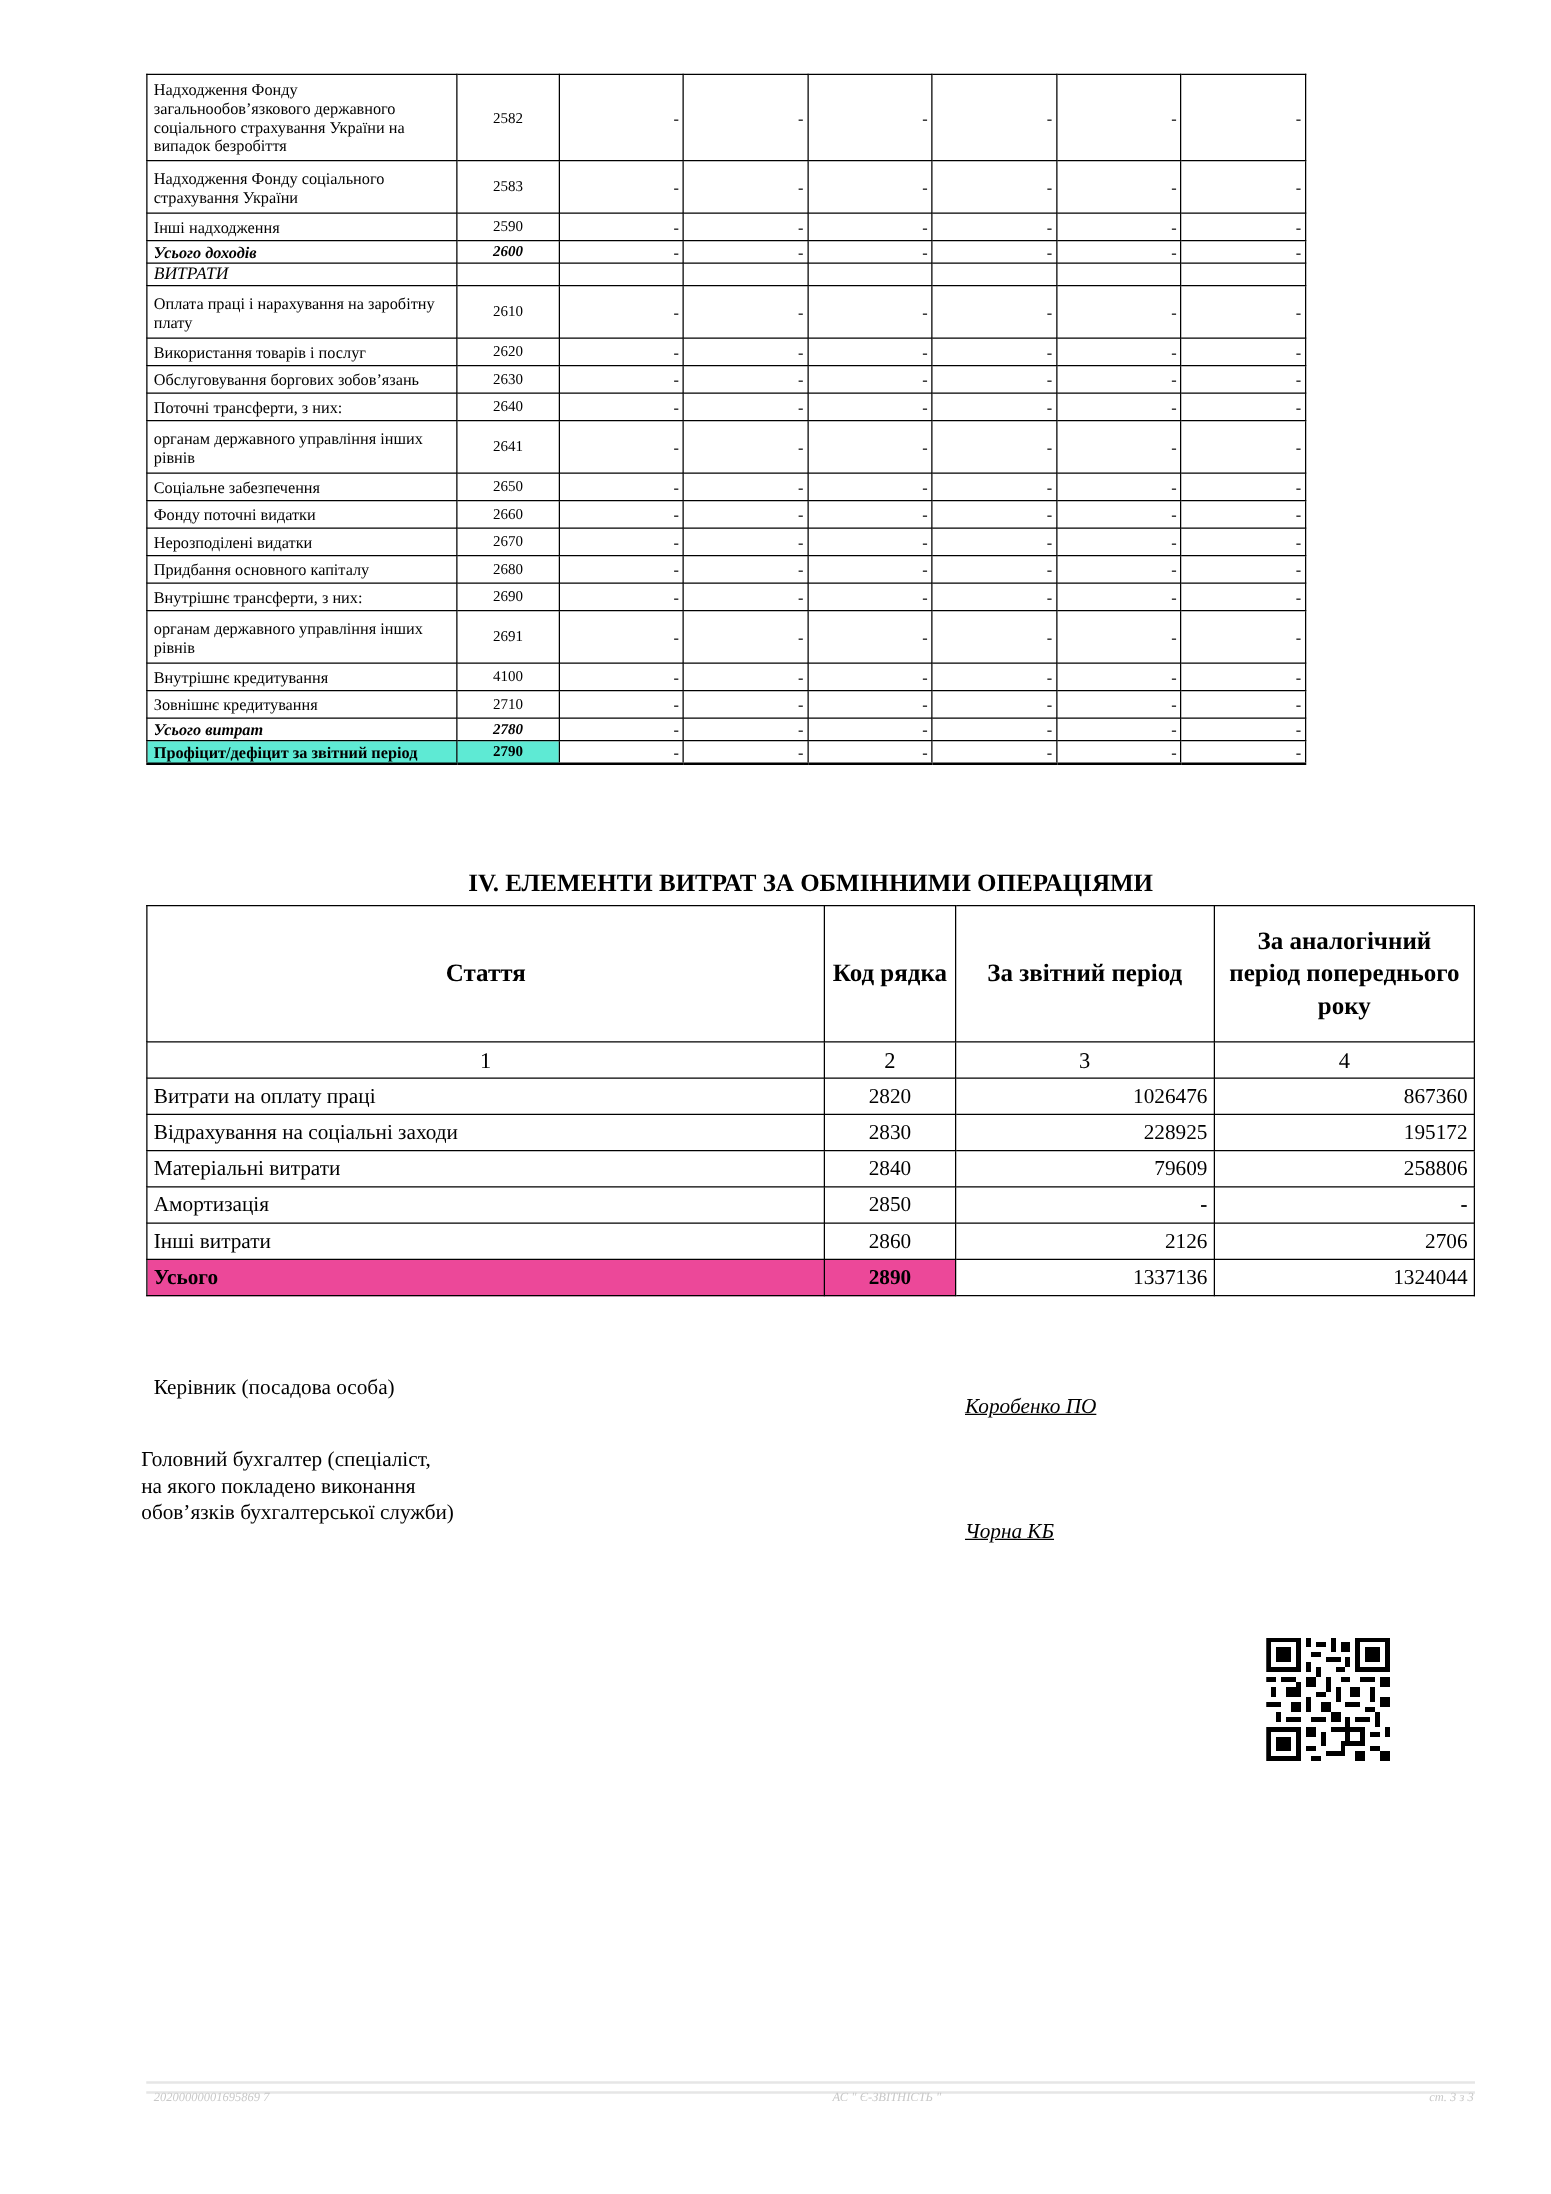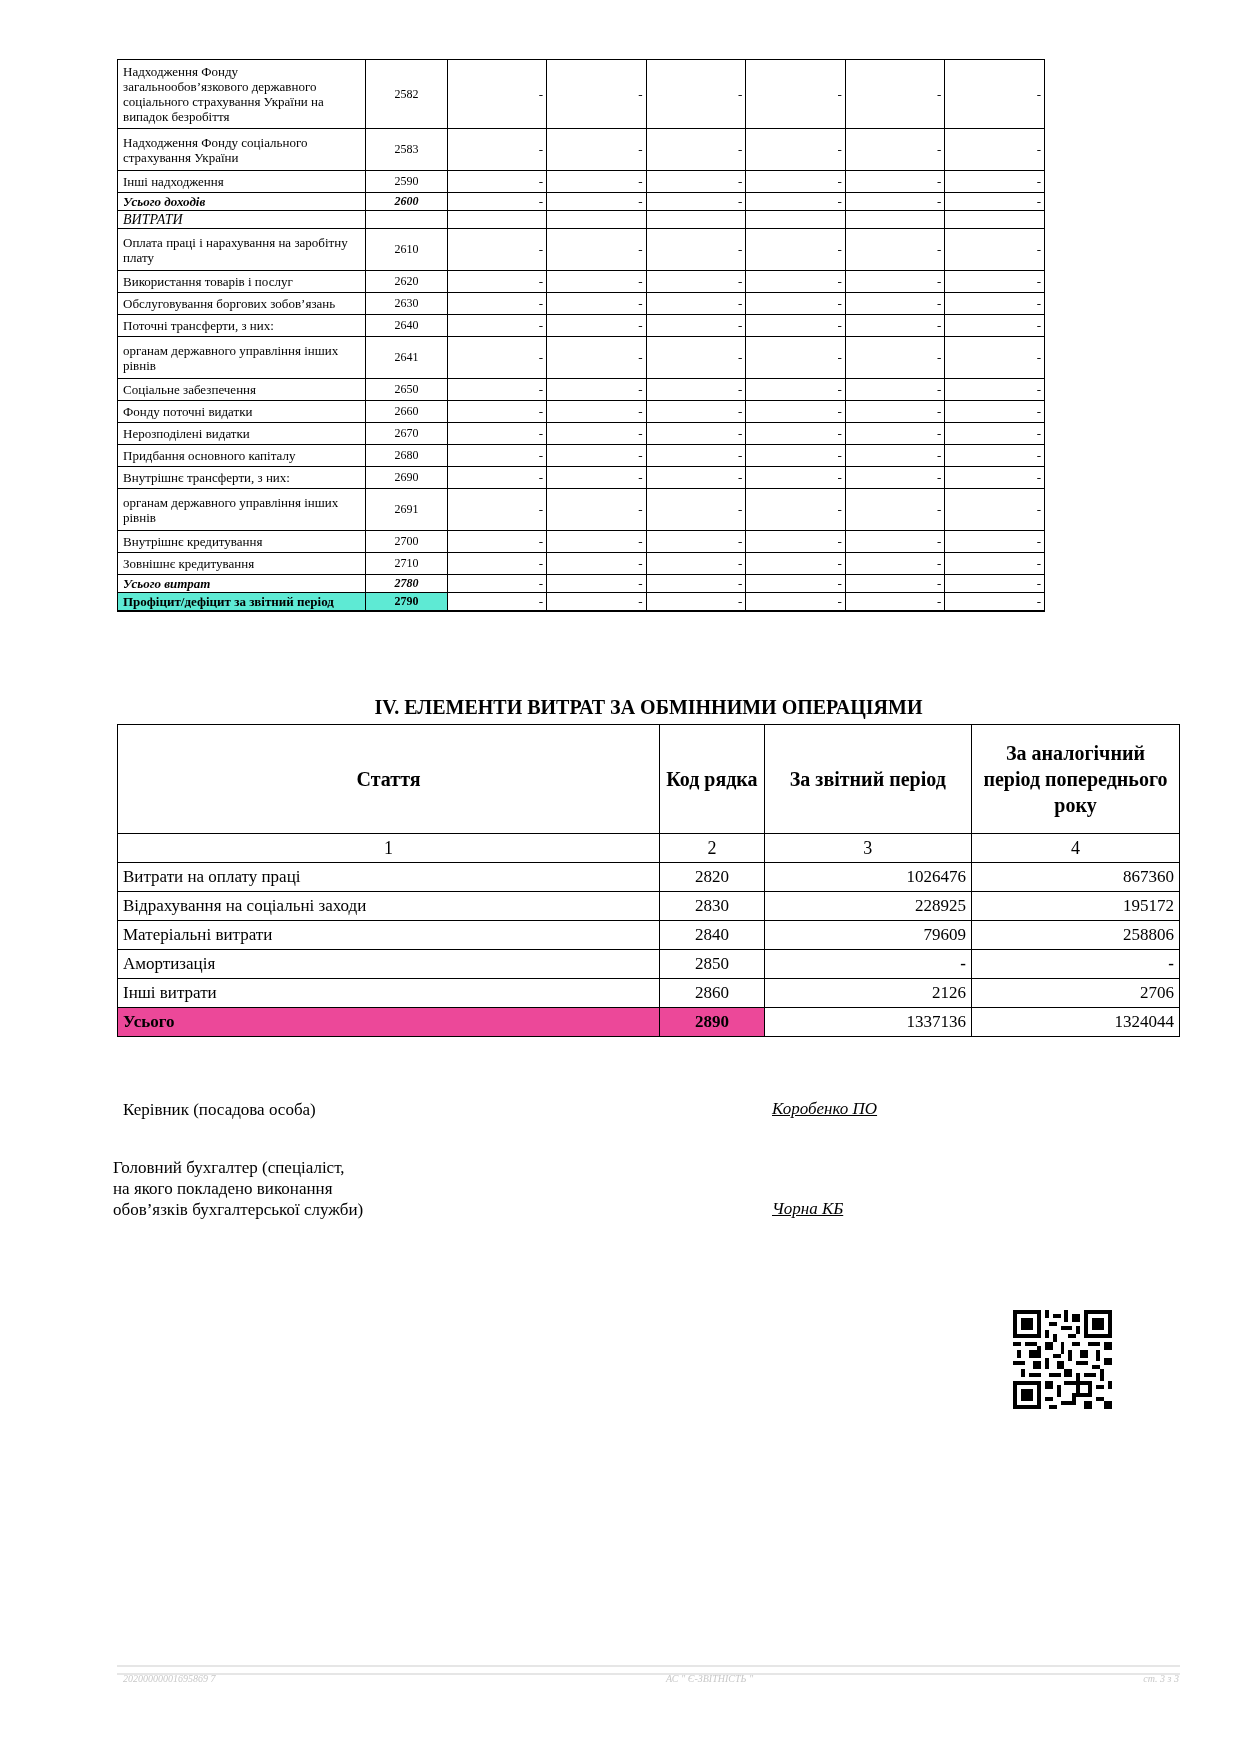--- a/index.html
+++ b/index.html
@@ -27,21 +27,21 @@
   .t2 .c1 { width:535px; text-align:left; }
   .t2 .c2 { width:92px; text-align:center; }
   .t2 .c3 { width:196px; text-align:right; }
   .t2 .c4 { width:196px; text-align:right; }
   .t2 tr.head th { height:104px; text-align:center; }
   .t2 tr.nums td { text-align:center; font-size:18px; height:24px; }
   .t2 tr.row td { height:23px; }
   .t2 tr.total td.c1, .t2 tr.total td.c2 { font-weight:bold; background:#ec4899; }
 
   .sig { position:absolute; font-size:17px; line-height:21px; }
-  .sig-name { position:absolute; font-size:17px; font-style:italic; text-decoration:underline; }
+  .sig-name { position:absolute; font-size:17px; font-style:italic; text-decoration:underline;margin-top:16px; }
 
   .qr { position:absolute; left:1013px; top:1310px; width:99px; height:99px; }
 
   .footer-lines { position:absolute; left:117px; top:1665px; width:1063px; height:6px;
                   border-top:2px solid #e6e6e6; border-bottom:2px solid #e6e6e6; }
   .footer { position:absolute; top:1673px; font-size:10px; font-style:italic; color:#c8c8c8; }
 </style>
 </head>
 <body>
 
@@ -202,21 +202,21 @@
         <td class="code">2691</td>
         <td class="val">-</td>
         <td class="val">-</td>
         <td class="val">-</td>
         <td class="val">-</td>
         <td class="val">-</td>
         <td class="val">-</td>
       </tr>
       <tr class="h1">
         <td class="lbl">Внутрішнє кредитування</td>
-        <td class="code">2700</td>
+        <td class="code">4100</td>
         <td class="val">-</td>
         <td class="val">-</td>
         <td class="val">-</td>
         <td class="val">-</td>
         <td class="val">-</td>
         <td class="val">-</td>
       </tr>
       <tr class="h1">
         <td class="lbl">Зовнішнє кредитування</td>
         <td class="code">2710</td>

